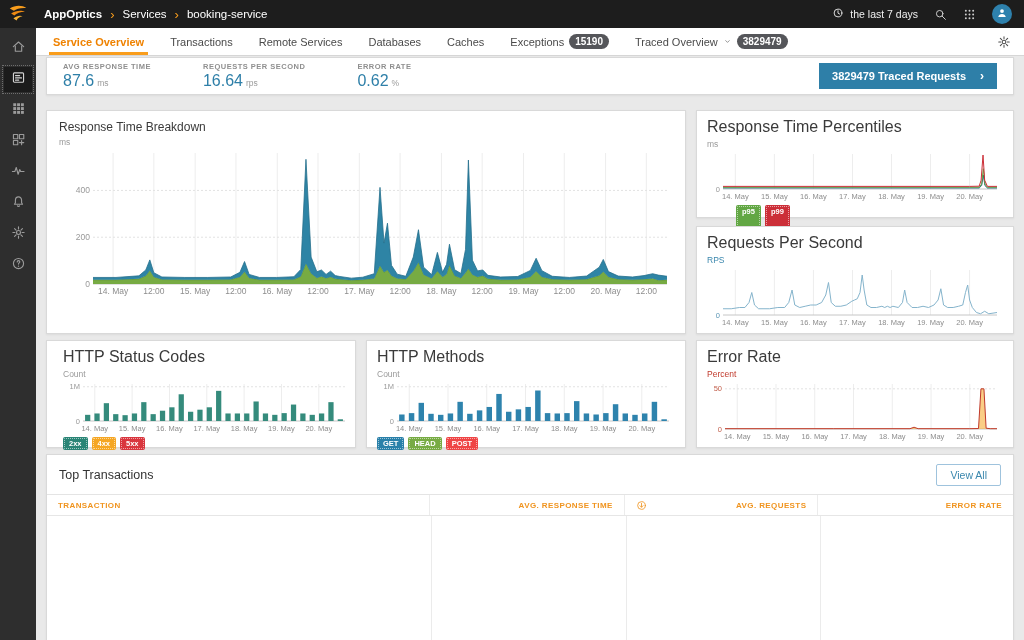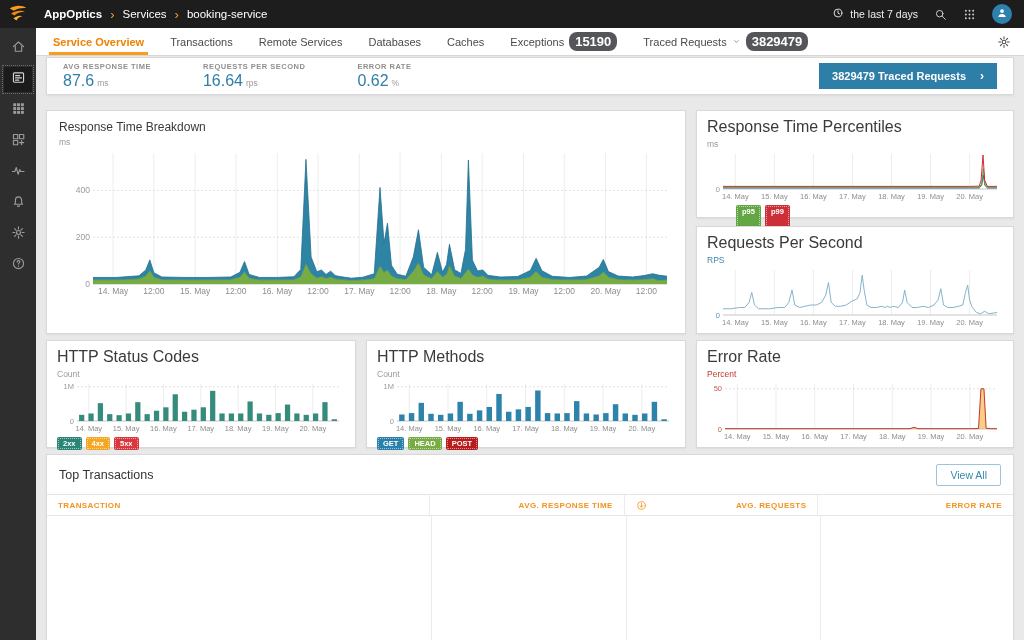--- a/index.html
+++ b/index.html
@@ -20,40 +20,40 @@
   
   .sidebar{position:absolute;left:0;top:28px;width:36px;height:612px;background:#2e2e2e;display:flex;flex-direction:column;align-items:center;padding-top:8px;gap:6px;z-index:9}
   .side-item{width:28px;height:25px;display:flex;align-items:center;justify-content:center;color:#9b9b9b;cursor:pointer}
   .side-item.active{background:#1b1b1b;color:#d2d2d2;outline:1px dotted #6e6e6e;outline-offset:1px}
 
   
   .tabbar{position:absolute;left:36px;top:28px;width:988px;height:28px;background:#fff;border-bottom:1px solid #d6d6d6;display:flex;align-items:stretch;padding-left:4px;z-index:8}
   .tab{display:flex;align-items:center;gap:5px;padding:11px 13px;font-size:11px;color:#4a4a4a;position:relative;cursor:pointer;white-space:nowrap}
   .tab.active{color:#ef8200;font-weight:bold}
   .tab.active::after{content:"";position:absolute;left:9px;right:9px;bottom:0;height:3px;background:#f99d1c}
-  .badge{background:#55565a;color:#fff;font-size:13px;font-weight:bold;padding:1.5px 6px;border-radius:8px;line-height:1.2}
+  .badge{background:#55565a;color:#fff;font-size:10px;font-weight:bold;padding:1.5px 6px;border-radius:8px;line-height:1.2}
   .tab .caret{color:#666;display:flex}
   .tab-gear{margin-left:auto;display:flex;align-items:center;padding-right:13px;color:#4d4d4d;cursor:pointer}
 
   
   .main{position:absolute;left:36px;top:56px;width:988px;height:584px}
   .card{position:absolute;background:#fff;border:1px solid #d9d9d9;box-shadow:0 1px 2px rgba(0,0,0,.06)}
 
   .statsbar{left:10px;top:1px;width:968px;height:38px;display:flex;align-items:center;padding:0 16px;gap:52px}
   .stat .lbl{font-size:7.5px;color:#8f8f8f;letter-spacing:.5px;font-weight:bold}
   .stat .row2{display:flex;align-items:baseline;margin-top:1px}
   .stat .val{font-size:16px;color:#2e7fa8}
   .stat .unit{font-size:8.5px;color:#9a9a9a;margin-left:3px}
   .traced-btn{margin-left:auto;background:#2e7fa8;color:#fff;font-size:11px;font-weight:bold;border:none;padding:6px 13px;display:flex;align-items:center;gap:14px;cursor:pointer}
   .traced-btn .arr{font-size:12px;font-weight:bold}
 
   .c-rtb{left:10px;top:54px;width:640px;height:224px;padding:9px 12px}
   .c-pct{left:660px;top:54px;width:318px;height:108px;padding:7px 10px}
   .c-rps{left:660px;top:170px;width:318px;height:108px;padding:7px 10px}
-  .c-status{left:10px;top:284px;width:310px;height:108px;padding:7px 10px}
+  .c-status{left:10px;top:284px;width:310px;height:108px;padding:7px 16px}
   .c-meth{left:330px;top:284px;width:320px;height:108px;padding:7px 10px}
   .c-err{left:660px;top:284px;width:318px;height:108px;padding:7px 10px}
 
   .card .title{font-size:12px;color:#3a3a3a}
   .card .title.sm{font-size:16px}
   .ylabel{font-size:8.5px;color:#9a9a9a;margin-top:3px}
   .chart-host{width:100%}
   .c-rtb .chart-host{height:148px;margin-top:2px}
   .c-pct .chart-host{height:52px;margin-top:1px}
   .c-rps .chart-host{height:62px;margin-top:1px}
@@ -206,21 +206,21 @@
       <span>Databases</span>
     </div>
     <div class="tab">
       <span>Caches</span>
     </div>
     <div class="tab">
       <span>Exceptions</span>
       <span class="badge">15190</span>
     </div>
     <div class="tab">
-      <span>Traced Requests</span>
+      <span>Traced Overview</span>
       <span class="caret">
         <svg viewBox="0 0 16 16" width="9" height="9" stroke="currentColor" stroke-width="1.2" stroke-linecap="round" stroke-linejoin="round" fill="none">
           <path d="M4.8 6.4 8 9.6l3.2-3.2" fill="none"></path>
         </svg>
       </span>
       <span class="badge">3829479</span>
     </div>
     <span class="tab-gear">
       <svg viewBox="0 0 16 16" width="14" height="14" stroke="currentColor" stroke-width="1.2" stroke-linecap="round" stroke-linejoin="round" fill="none">
         <circle cx="8" cy="8" r="2.1" fill="none"></circle>
@@ -464,21 +464,21 @@
           <rect x="235.85142857142856" y="24.212962962962965" width="5.44" height="16.787037037037035" fill="#2e83ad"></rect>
           <rect x="245.56571428571428" y="33.46296296296296" width="5.44" height="7.537037037037038" fill="#2e83ad"></rect>
           <rect x="255.27999999999997" y="34.833333333333336" width="5.44" height="6.166666666666664" fill="#2e83ad"></rect>
           <rect x="264.9942857142857" y="33.46296296296296" width="5.44" height="7.537037037037038" fill="#2e83ad"></rect>
           <rect x="274.7085714285714" y="21.814814814814817" width="5.44" height="19.185185185185183" fill="#2e83ad"></rect>
           <rect x="284.42285714285714" y="39.28703703703704" width="5.44" height="1.712962962962962" fill="#2e83ad"></rect>
         </svg></div>
     <div class="legend">
         <span class="chip" style="background: rgb(41, 128, 169);">GET</span>
         <span class="chip" style="background: rgb(119, 171, 67);">HEAD</span>
-        <span class="chip" style="background: #b91c1c;">POST</span>
+        <span class="chip" style="background: #ef4444;">POST</span>
       </div>
   </div>
 
   <div class="card c-err">
     <div class="title sm">Error Rate</div>
     <div class="ylabel" style="color: rgb(192, 57, 43);">Percent</div>
     <div class="chart-host"><svg width="296" height="62" viewBox="0 0 296 62">
           <line x1="30.240000000000002" x2="30.240000000000002" y1="4" y2="49" stroke="#ededed"></line>
           <text x="30.240000000000002" y="59" text-anchor="middle" font-size="7.5" fill="#8d8d8d" font-family="Liberation Sans, sans-serif">14. May</text>
           <line x1="69" x2="69" y1="4" y2="49" stroke="#ededed"></line>

